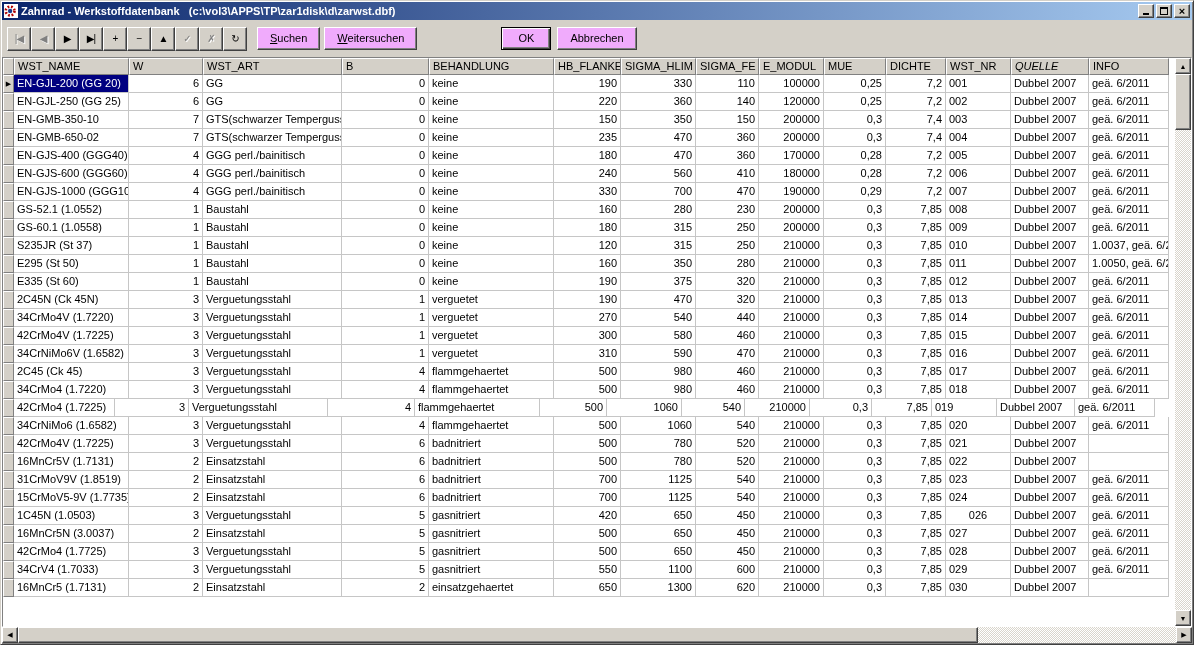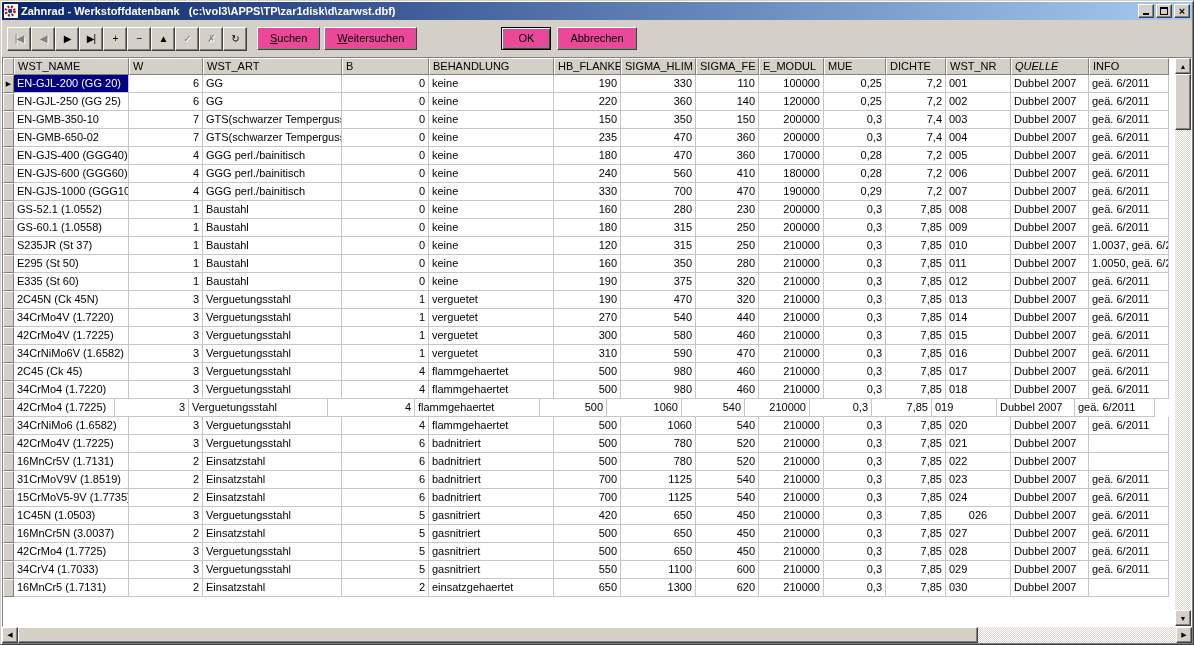--- a/index.html
+++ b/index.html
@@ -37,21 +37,21 @@
   
   .toolbar{ flex:0 0 37px; display:flex; align-items:center; padding-left:5px; }
   .navbtns{ display:flex; }
   .navbtn{ width:24px; height:24px; background:#d4d0c8;
     border:1px solid; border-color:#fff #404040 #404040 #fff;
     box-shadow: inset -1px -1px 0 #808080;
     display:flex; align-items:center; justify-content:center;
     font-size:10px; letter-spacing:-1px; }
   .navbtn.disabled{ color:#808080; text-shadow:1px 1px 0 #fff; }
   .tbtn{ display:inline-block; height:23px; line-height:21px; text-align:center;
-    background:#ec4899; border:1px solid; border-color:#fff #404040 #404040 #fff;
+    background:#f0abfc; border:1px solid; border-color:#fff #404040 #404040 #fff;
     box-shadow: inset -1px -1px 0 #808080; padding:0 12px; }
   .tbtn.u::first-letter{ text-decoration:underline; }
   .tbtn.default{ border:1px solid #000;
     box-shadow: inset 1px 1px 0 #fff, inset -1px -1px 0 #404040, inset -2px -2px 0 #808080;
     min-width:50px; }
   .ml10{margin-left:10px} .ml4{margin-left:4px} .ml84{margin-left:84px} .ml6{margin-left:6px}
 
   
   .grid-wrap{ flex:1; display:flex; overflow:hidden;
     border:1px solid; border-color:#808080 #fff #fff #808080; background:#fff; }

